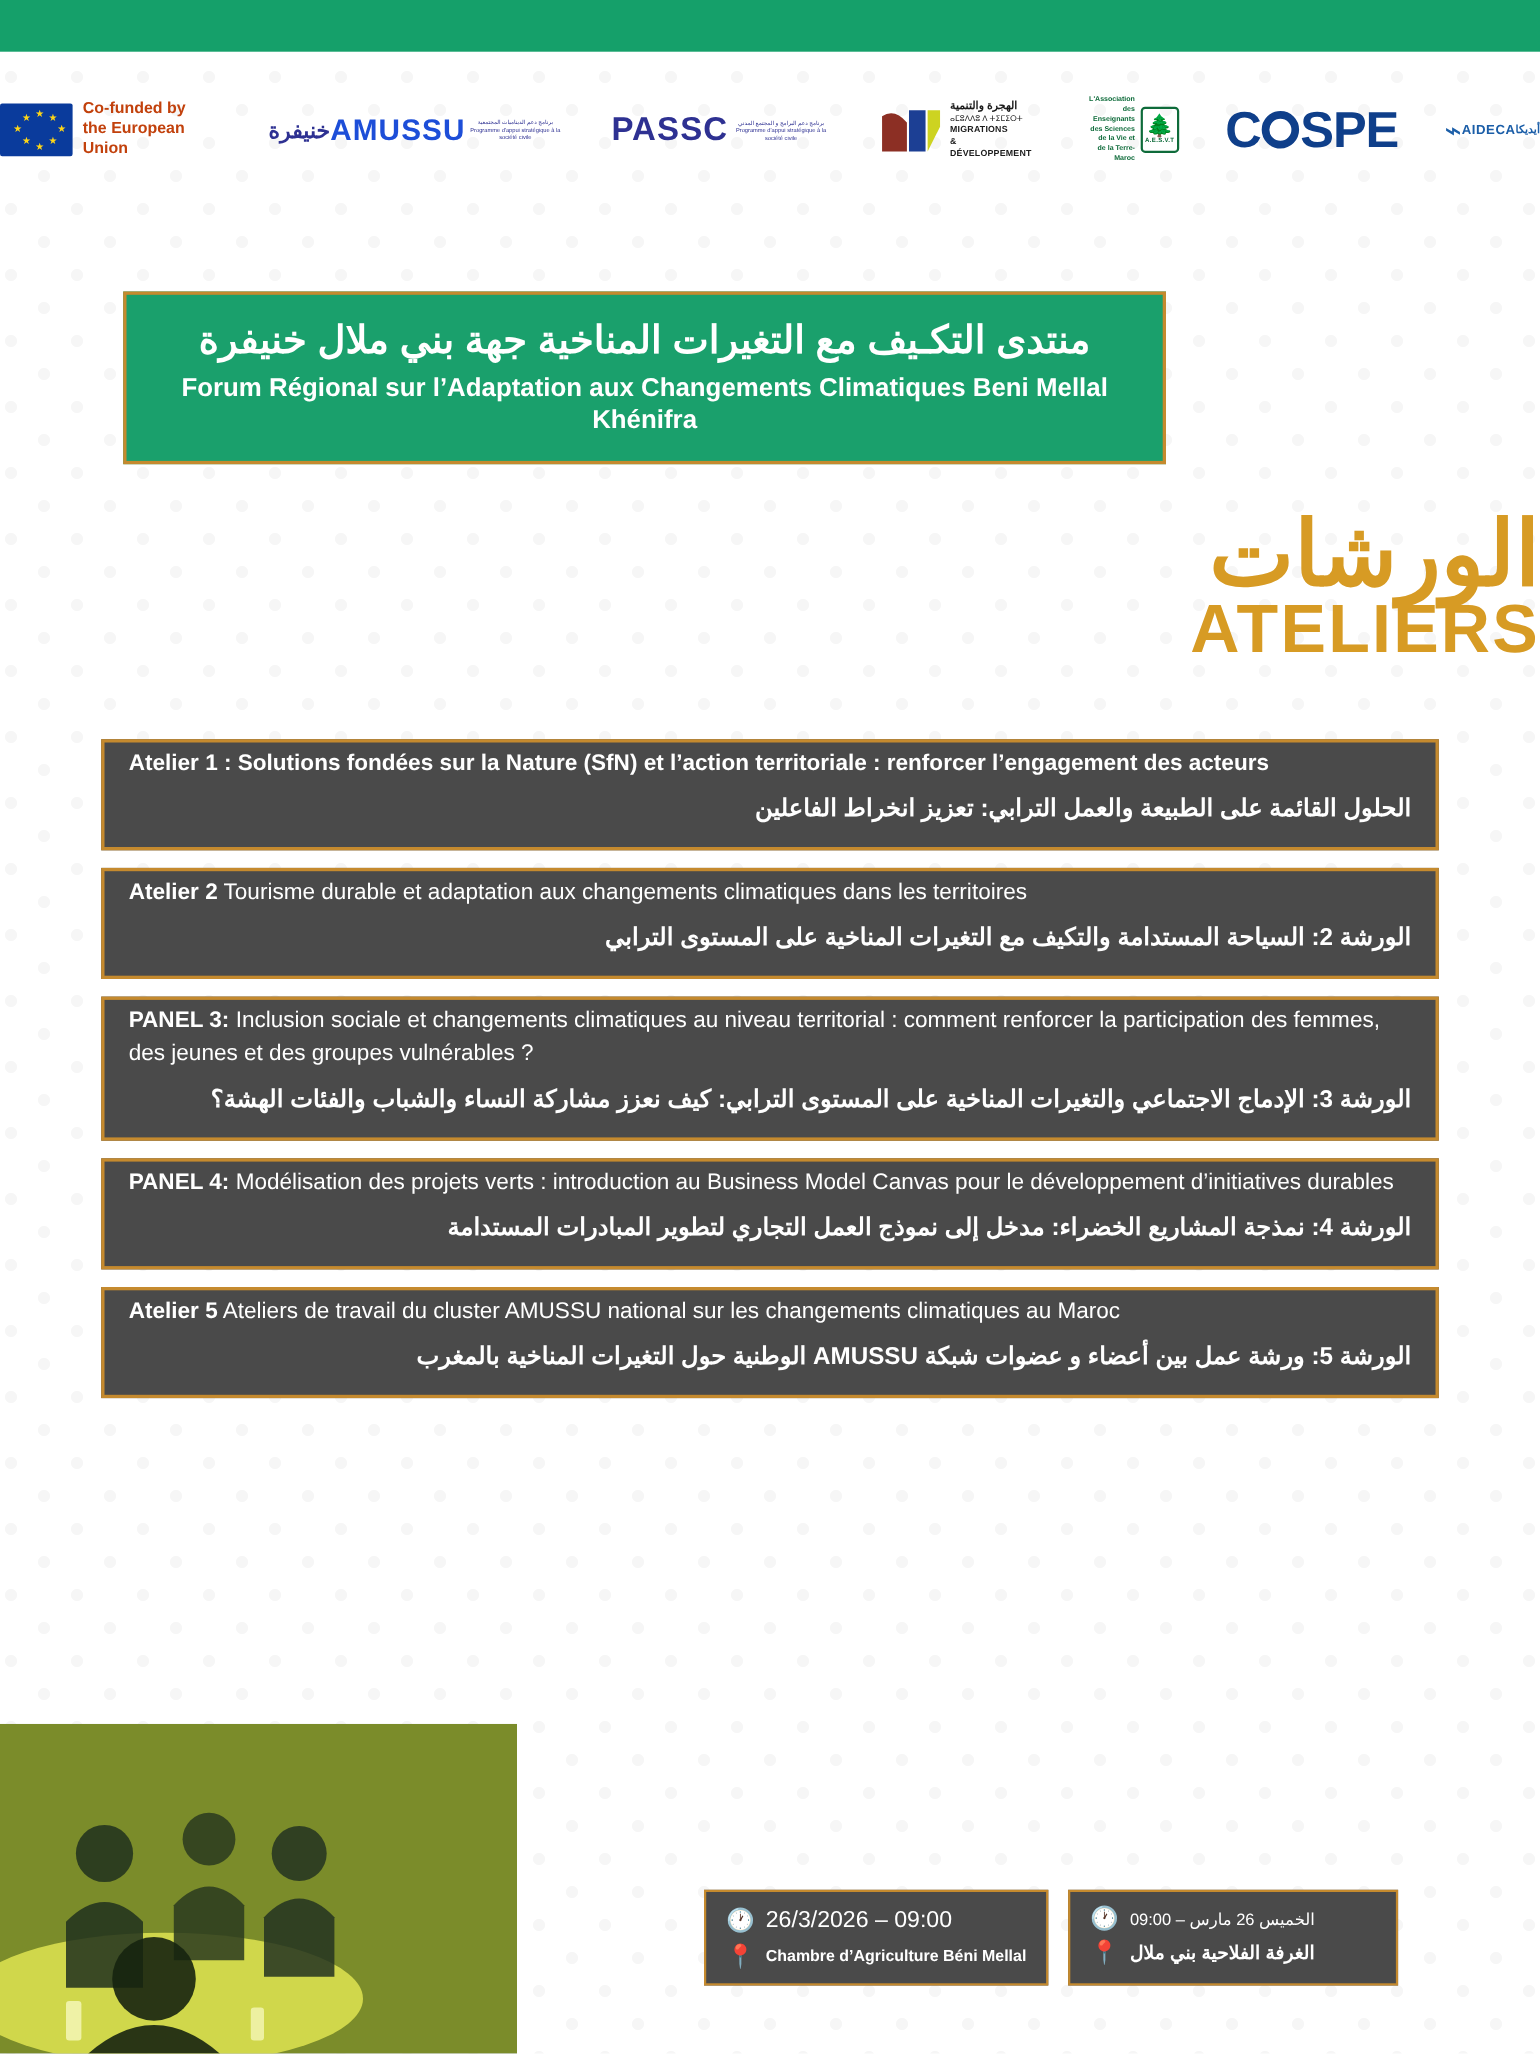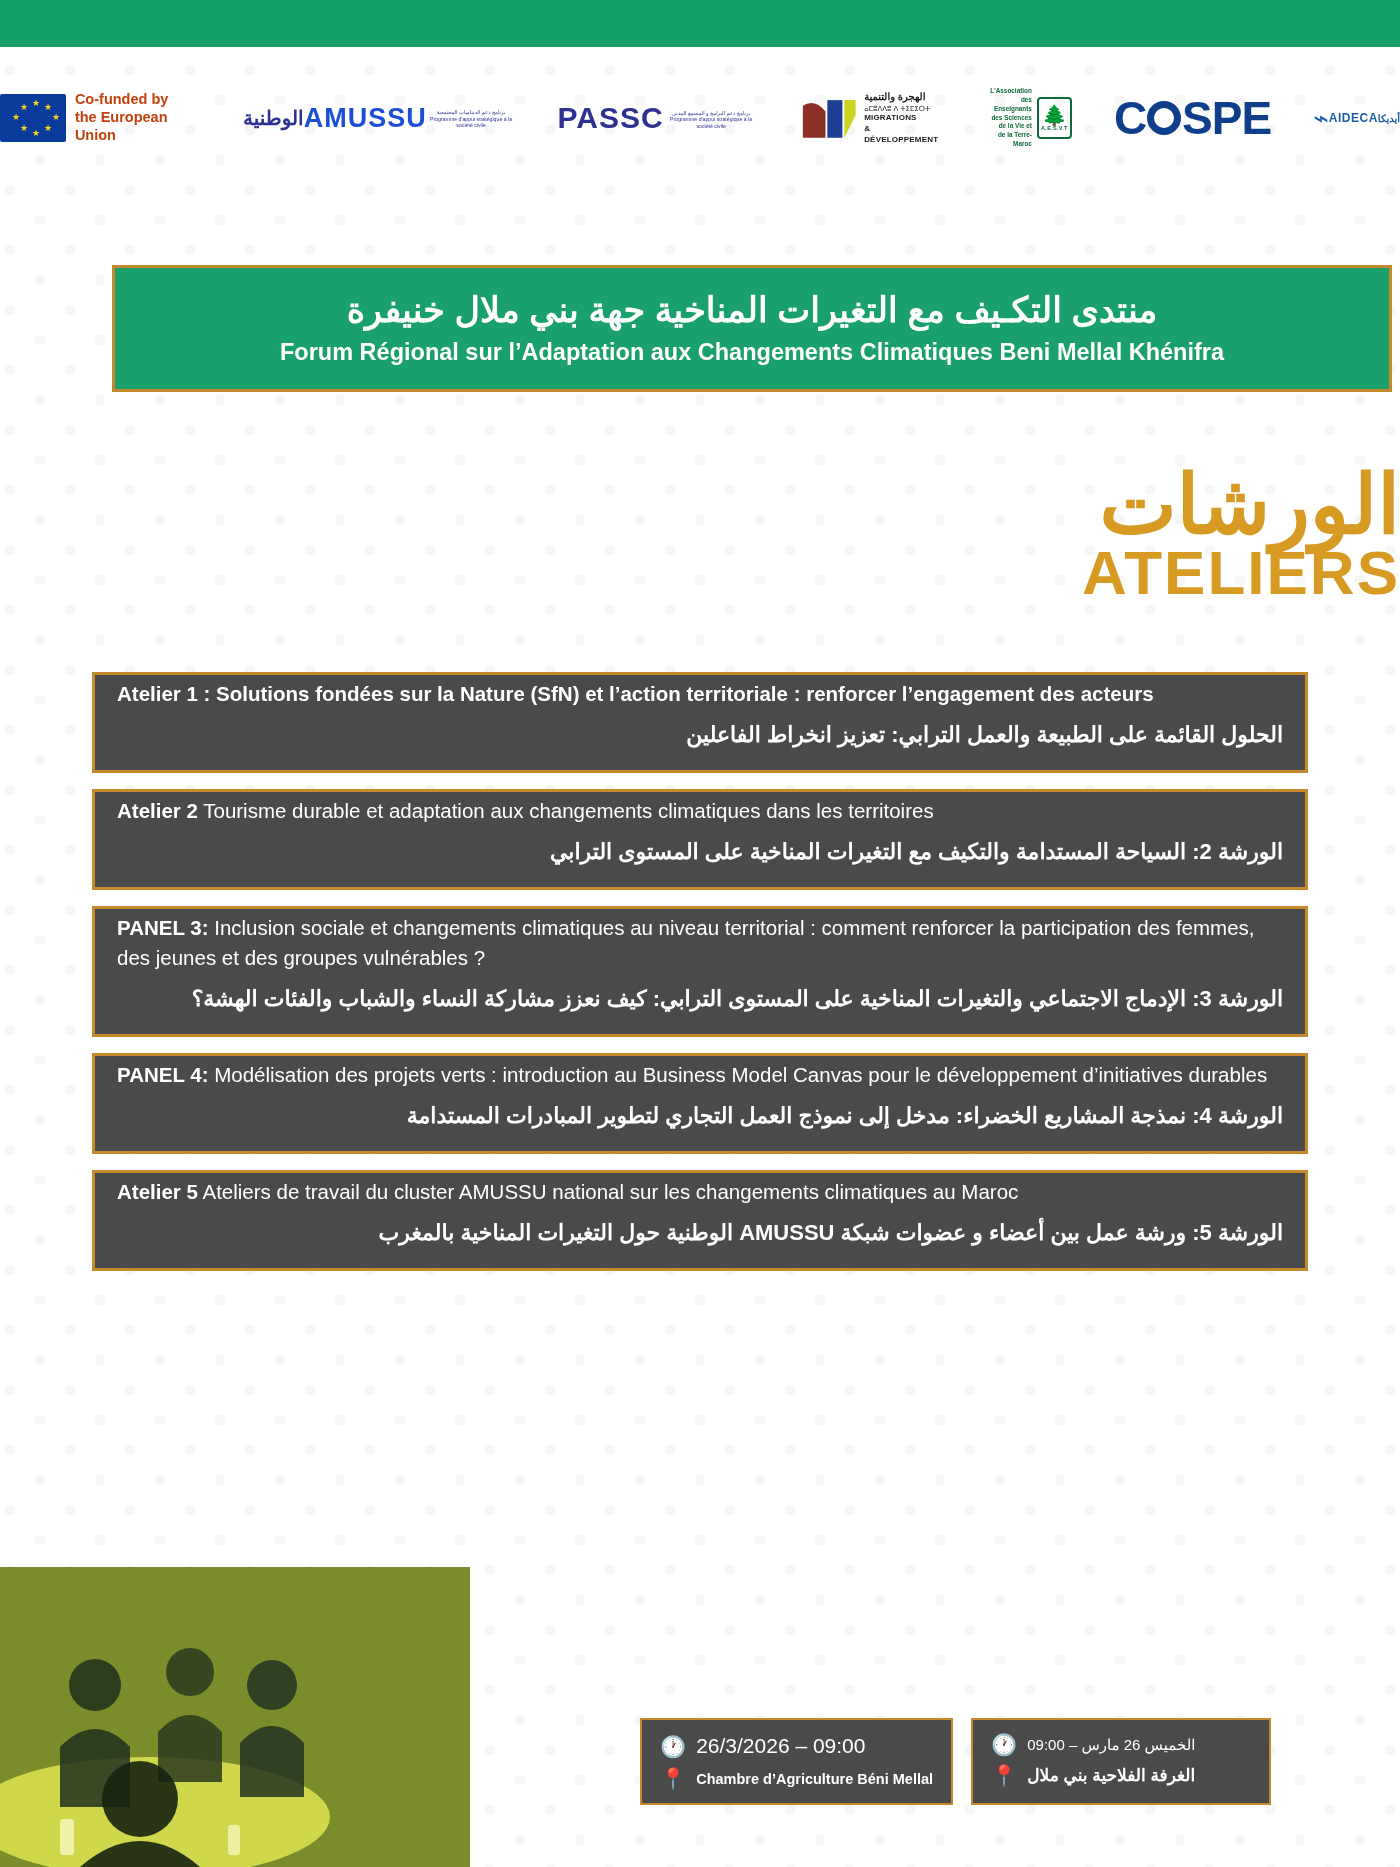--- a/index.html
+++ b/index.html
@@ -114,21 +114,21 @@
   .aideca-logo { text-align: center; color: #1b5ea8; }
   .aideca-mark { font-size: 26px; line-height: .95; }
   .aideca-name { font-size: 12px; font-weight: bold; letter-spacing: .5px; }
   .aideca-ar { font-size: 10px; font-weight: bold; }
 
   
   .title-banner {
     position: absolute;
     top: 265px;
     left: 112px;
-    width: 1280px;
+    width: 948px;
     background: #1aa06c;
     border: 3px solid #c58a2e;
     padding: 20px 24px 22px;
     text-align: center;
     z-index: 6;
   }
   .title-ar {
     font-size: 35px;
     font-weight: bold;
     color: #ffffff;
@@ -263,21 +263,21 @@
       <span class="star" style="left:32px;top:34px;">★</span>
       <span class="star" style="left:20px;top:29px;">★</span>
       <span class="star" style="left:12px;top:18px;">★</span>
       <span class="star" style="left:20px;top:8px;">★</span>
     </div>
     <div class="eu-text">Co-funded by
 the European Union</div>
   </div>
 
   <div class="logo amussu-logo">
-    <div class="amussu-tifinagh">الوطنية</div>
+    <div class="amussu-tifinagh">خنيفرة</div>
     <div class="amussu-name">AMUSSU</div>
     <div class="amussu-sub" style="white-space:pre-line;">برنامج دعم الديناميات المجتمعية
 Programme d'appui stratégique à la société civile</div>
   </div>
 
   <div class="logo passc-logo">
     <div class="passc-name">PASSC</div>
     <div class="passc-sub" style="white-space:pre-line;">برنامج دعم البرامج و المجتمع المدني
 Programme d'appui stratégique à la société civile</div>
   </div>

